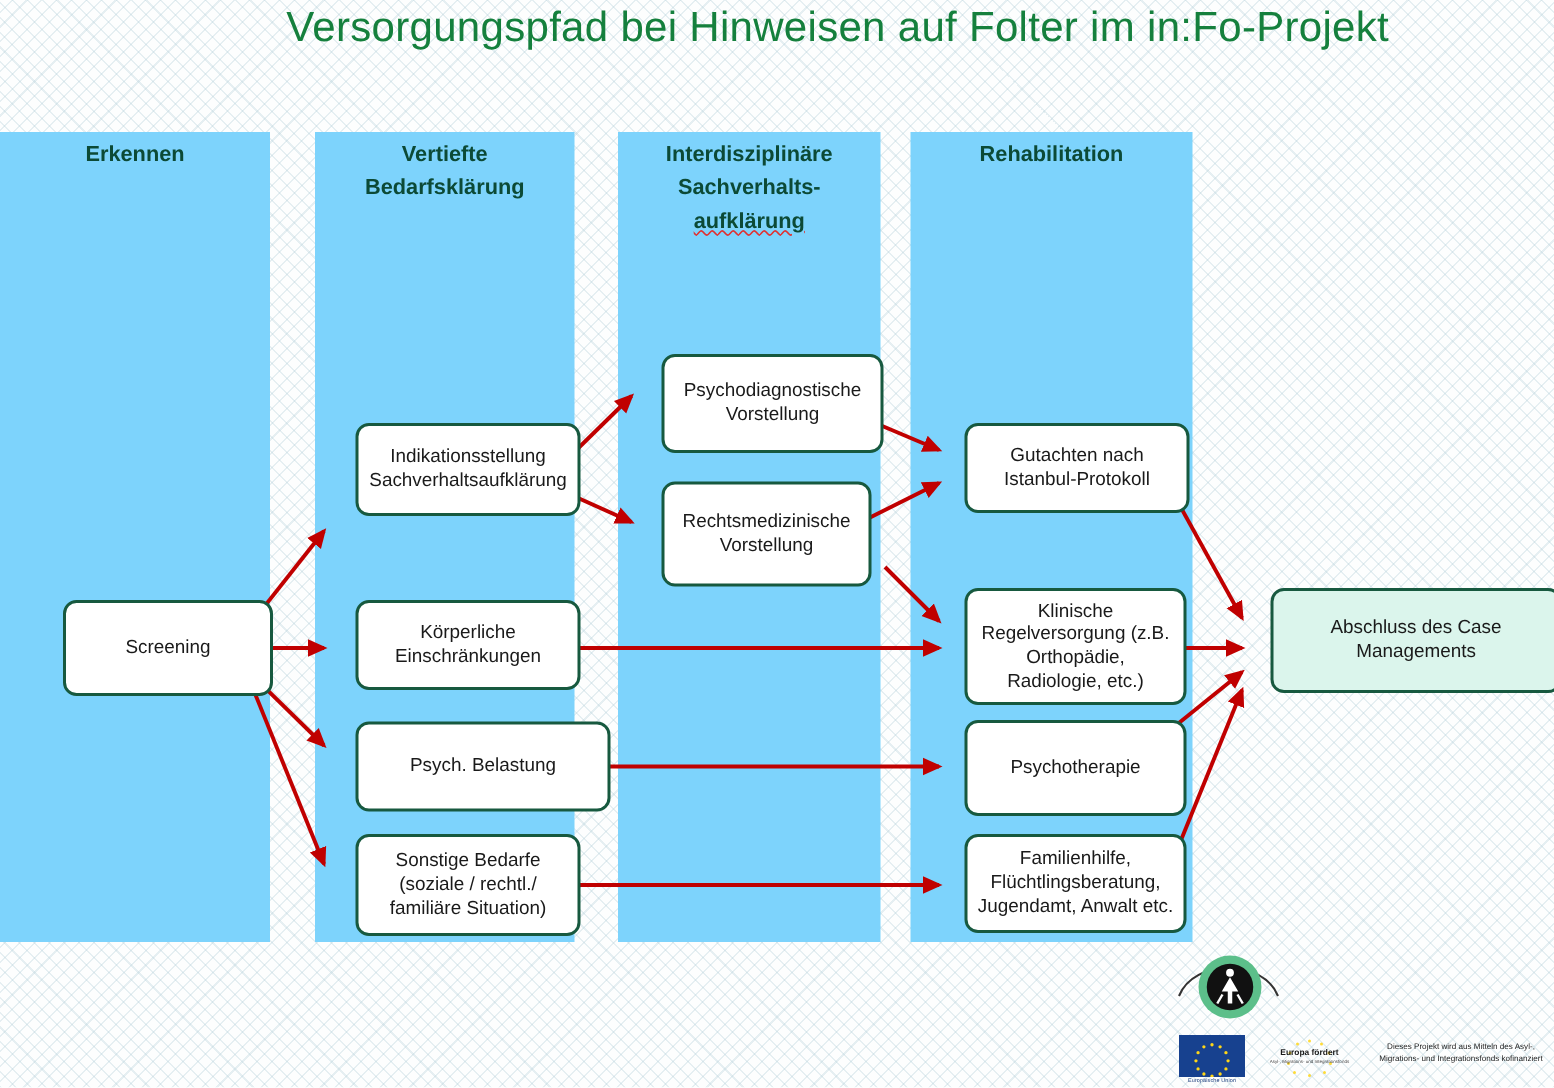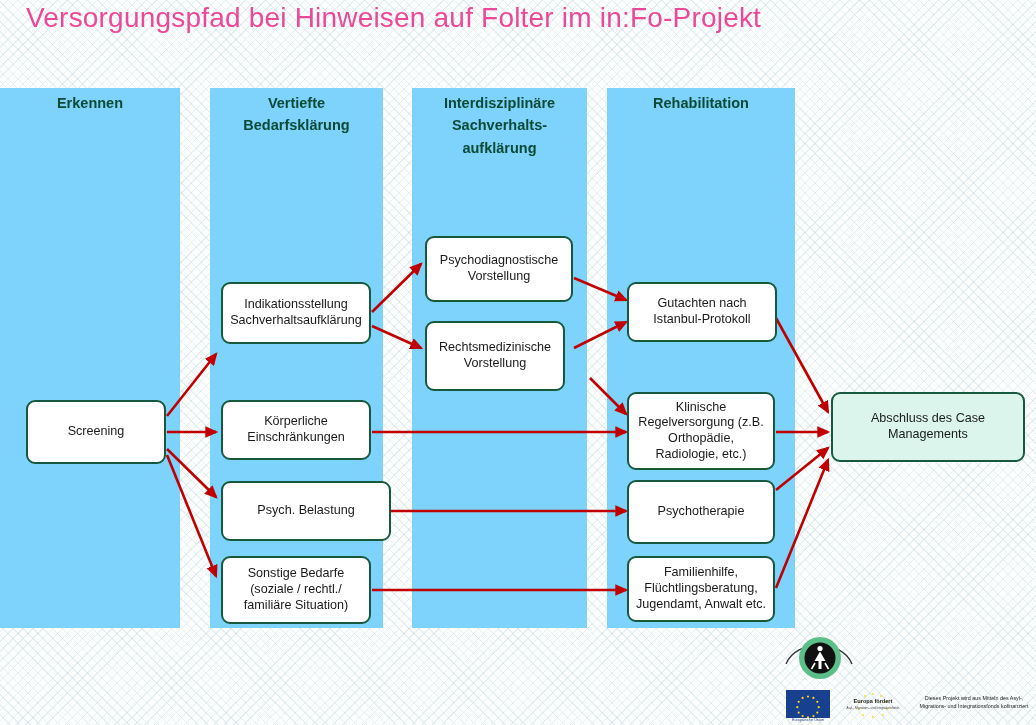--- a/index.html
+++ b/index.html
@@ -16,34 +16,35 @@
     position:absolute;left:0;top:0;width:1036px;height:725px;
     background-color:#fdfefe;
     background-image:
       repeating-linear-gradient(45deg, rgba(176,205,215,.30) 0 1px, transparent 1px 7px),
       repeating-linear-gradient(-45deg, rgba(176,205,215,.30) 0 1px, transparent 1px 7px);
   }
 
   
   #title{
     position:absolute;left:26px;top:2px;width:900px;
-    font-size:28px;color:#ec4899;letter-spacing:.2px;white-space:nowrap;
+    font-size:28px;color:#15803d;letter-spacing:.2px;white-space:nowrap;text-align:right;
   }
 
   
   .band{
     position:absolute;top:88px;height:540px;
     background:#7dd3fc;
   }
   .band-label{
     position:absolute;left:0;right:0;top:4px;
     text-align:center;font-weight:bold;font-size:14.5px;color:#0c4a36;
     line-height:1.55;
   }
   .band-label .sq{
+    text-decoration:underline;
     text-decoration-style:wavy;
     text-decoration-color:#e03030;
     text-decoration-thickness:1px;
   }
 
   #band1{left:0px;width:180px;}
   #band2{left:210px;width:173px;}
   #band3{left:412px;width:175px;}
   #band4{left:607px;width:188px;}
 
@@ -54,20 +55,21 @@
   .node{
     position:absolute;
     box-sizing:border-box;
     background:#ffffff;
     border:2.5px solid #17593f;
     border-radius:9px;
     display:flex;align-items:center;justify-content:center;
     text-align:center;
     font-size:12.6px;color:#1a1a1a;line-height:1.25;
     padding:2px 6px;
+    margin-left:16px;
   }
   .node.filled{background:#dbf5ec;}
 
   
   #logo{position:absolute;left:782px;top:628px;width:254px;height:97px;}
   #eyeLogo{position:absolute;left:2px;top:3px;width:72px;height:52px;}
   #logoText{position:absolute;left:80px;top:6px;width:172px;color:#111;}
   #logoText .l1{font-size:11.5px;letter-spacing:.6px;white-space:nowrap;}
   #logoText .l1 b{font-size:14px;}
   #logoText .l1 .c{color:#17593f;font-weight:bold;}

